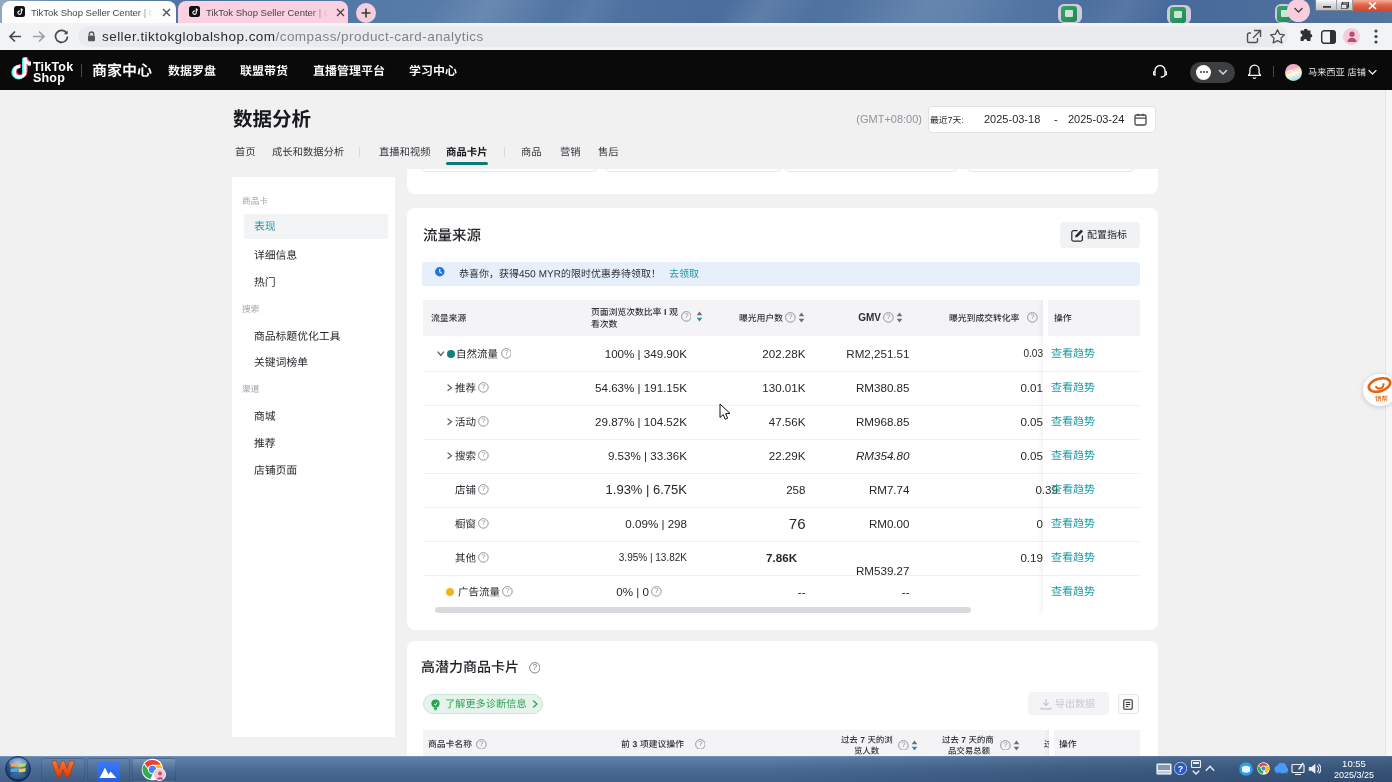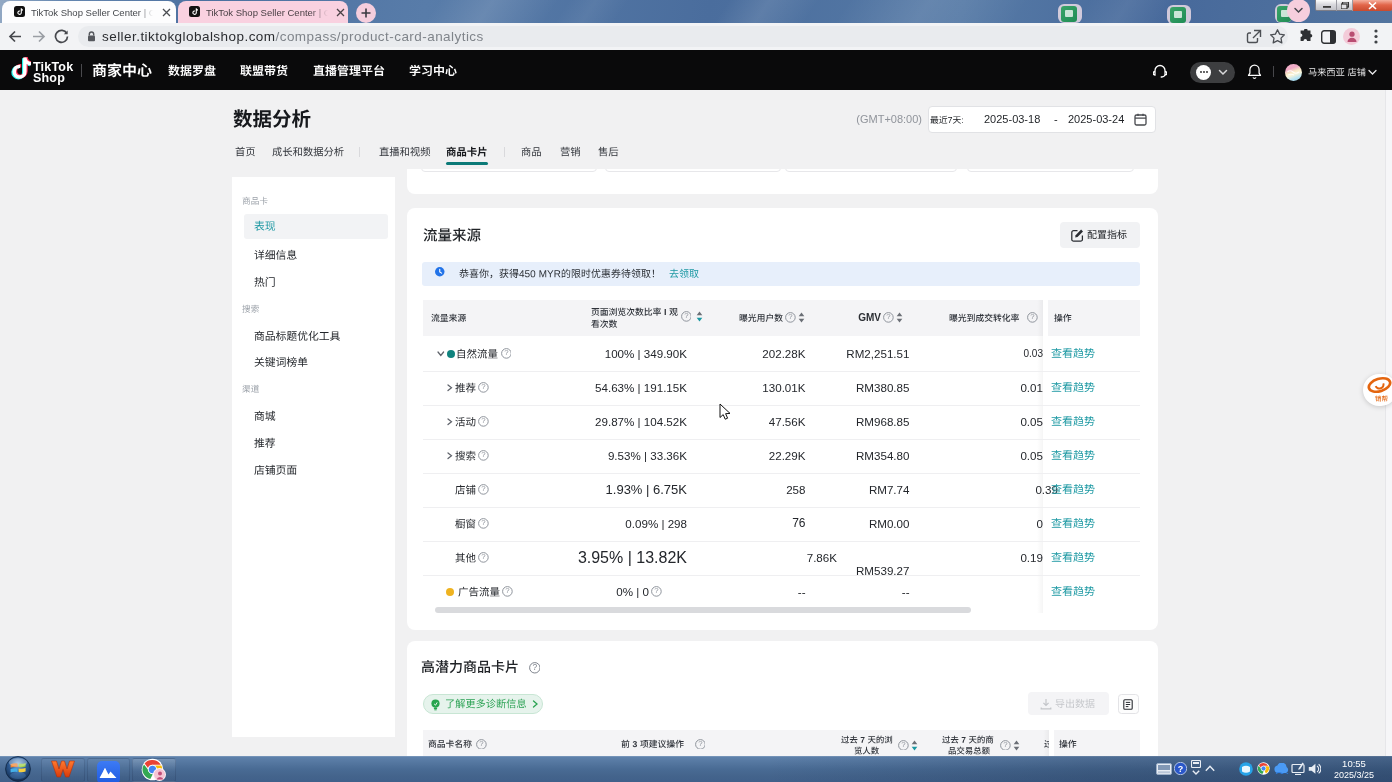--- a/index.html
+++ b/index.html
@@ -693,21 +693,21 @@
 <svg style="position:absolute;left:454.5px;top:449.62px;overflow:visible" width="23" height="14.7" fill="#24272c">
     <use href="#gsc400641c" transform="translate(0,9.66) scale(0.01050)"></use>
     <use href="#gsc4007d22" transform="translate(10.5,9.66) scale(0.01050)"></use>
   </svg>
 <svg style="position:absolute;left:478.1px;top:450.1px;" width="10.8" height="10.8" viewBox="0 0 10.8 10.8">
     <circle cx="5.4" cy="5.4" r="4.8" stroke="#8f949c" stroke-width="1" fill="none"></circle>
     <text x="5.4" y="7.29" text-anchor="middle" font-size="7.83" fill="#8f949c" font-family="Liberation Sans">?</text>
   </svg>
 <div style="position:absolute;top:448.54px;font-size:11.6px;color:#24272c;font-weight:400;line-height:13.92px;white-space:pre;right:705px;">9.53% | 33.36K</div>
 <div style="position:absolute;top:448.54px;font-size:11.6px;color:#24272c;font-weight:400;line-height:13.92px;white-space:pre;right:586.5px;">22.29K</div>
-<div style="position:absolute;top:448.54px;font-size:11.6px;color:#24272c;font-weight:400;line-height:13.92px;white-space:pre;right:482.5px;">RM354.80</div>
+<div style="position:absolute;top:448.54px;font-size:11.6px;color:#24272c;font-weight:400;line-height:13.92px;white-space:pre;right:482.5px;font-style:italic;">RM354.80</div>
 <div style="position:absolute;top:448.54px;font-size:11.6px;color:#24272c;font-weight:400;line-height:13.92px;white-space:pre;right:349px;">0.05</div>
 <svg style="position:absolute;left:1051px;top:449.34px;overflow:visible" width="46" height="15.4" fill="#1b98a2">
     <use href="#gsc40067e5" transform="translate(0,10.12) scale(0.01100)"></use>
     <use href="#gsc400770b" transform="translate(11,10.12) scale(0.01100)"></use>
     <use href="#gsc4008d8b" transform="translate(22,10.12) scale(0.01100)"></use>
     <use href="#gsc40052bf" transform="translate(33,10.12) scale(0.01100)"></use>
   </svg>
 <div style="position:absolute;left:423px;top:506.5px;width:717px;height:1px;background:#efeff1"></div>
 <svg style="position:absolute;left:454.5px;top:483.62px;overflow:visible" width="23" height="14.7" fill="#24272c">
     <use href="#gsc4005e97" transform="translate(0,9.66) scale(0.01050)"></use>
@@ -730,40 +730,40 @@
 <div style="position:absolute;left:423px;top:540.5px;width:717px;height:1px;background:#efeff1"></div>
 <svg style="position:absolute;left:454.5px;top:517.62px;overflow:visible" width="23" height="14.7" fill="#24272c">
     <use href="#gsc4006a71" transform="translate(0,9.66) scale(0.01050)"></use>
     <use href="#gsc4007a97" transform="translate(10.5,9.66) scale(0.01050)"></use>
   </svg>
 <svg style="position:absolute;left:478.1px;top:518.1px;" width="10.8" height="10.8" viewBox="0 0 10.8 10.8">
     <circle cx="5.4" cy="5.4" r="4.8" stroke="#8f949c" stroke-width="1" fill="none"></circle>
     <text x="5.4" y="7.29" text-anchor="middle" font-size="7.83" fill="#8f949c" font-family="Liberation Sans">?</text>
   </svg>
 <div style="position:absolute;top:516.54px;font-size:11.6px;color:#24272c;font-weight:400;line-height:13.92px;white-space:pre;right:705px;">0.09% | 298</div>
-<div style="position:absolute;top:516.54px;font-size:12px;color:#24272c;font-weight:400;line-height:13.92px;white-space:pre;right:586.5px;">76</div>
+<div style="position:absolute;top:516.54px;font-size:15px;color:#24272c;font-weight:400;line-height:13.92px;white-space:pre;right:586.5px;">76</div>
 <div style="position:absolute;top:516.54px;font-size:11.6px;color:#24272c;font-weight:400;line-height:13.92px;white-space:pre;right:482.5px;">RM0.00</div>
 <div style="position:absolute;top:516.54px;font-size:11.6px;color:#24272c;font-weight:400;line-height:13.92px;white-space:pre;right:349px;">0</div>
 <svg style="position:absolute;left:1051px;top:517.34px;overflow:visible" width="46" height="15.4" fill="#1b98a2">
     <use href="#gsc40067e5" transform="translate(0,10.12) scale(0.01100)"></use>
     <use href="#gsc400770b" transform="translate(11,10.12) scale(0.01100)"></use>
     <use href="#gsc4008d8b" transform="translate(22,10.12) scale(0.01100)"></use>
     <use href="#gsc40052bf" transform="translate(33,10.12) scale(0.01100)"></use>
   </svg>
 <div style="position:absolute;left:423px;top:574.5px;width:717px;height:1px;background:#efeff1"></div>
 <svg style="position:absolute;left:454.5px;top:551.62px;overflow:visible" width="23" height="14.7" fill="#24272c">
     <use href="#gsc4005176" transform="translate(0,9.66) scale(0.01050)"></use>
     <use href="#gsc4004ed6" transform="translate(10.5,9.66) scale(0.01050)"></use>
   </svg>
 <svg style="position:absolute;left:478.1px;top:552.1px;" width="10.8" height="10.8" viewBox="0 0 10.8 10.8">
     <circle cx="5.4" cy="5.4" r="4.8" stroke="#8f949c" stroke-width="1" fill="none"></circle>
     <text x="5.4" y="7.29" text-anchor="middle" font-size="7.83" fill="#8f949c" font-family="Liberation Sans">?</text>
   </svg>
-<div style="position:absolute;top:550.54px;font-size:16px;color:#24272c;font-weight:400;line-height:13.92px;white-space:pre;right:705px;text-align:center;">3.95% | 13.82K</div>
-<div style="position:absolute;top:550.54px;font-size:11.6px;color:#24272c;font-weight:400;line-height:13.92px;white-space:pre;right:555px;margin-left:36px;">7.86K</div>
+<div style="position:absolute;top:550.54px;font-size:10px;color:#24272c;font-weight:400;line-height:13.92px;white-space:pre;right:705px;text-align:center;">3.95% | 13.82K</div>
+<div style="position:absolute;top:550.54px;font-size:11.6px;color:#24272c;font-weight:700;line-height:13.92px;white-space:pre;right:595px;margin-left:36px;">7.86K</div>
 <div style="position:absolute;top:550.54px;font-size:11.6px;color:#24272c;font-weight:400;line-height:13.92px;white-space:pre;right:482.5px;margin-top:13px;">RM539.27</div>
 <div style="position:absolute;top:550.54px;font-size:11.6px;color:#24272c;font-weight:400;line-height:13.92px;white-space:pre;right:349px;">0.19</div>
 <svg style="position:absolute;left:1051px;top:551.34px;overflow:visible" width="46" height="15.4" fill="#1b98a2">
     <use href="#gsc40067e5" transform="translate(0,10.12) scale(0.01100)"></use>
     <use href="#gsc400770b" transform="translate(11,10.12) scale(0.01100)"></use>
     <use href="#gsc4008d8b" transform="translate(22,10.12) scale(0.01100)"></use>
     <use href="#gsc40052bf" transform="translate(33,10.12) scale(0.01100)"></use>
   </svg>
 <div style="position:absolute;left:446px;top:587.5px;width:8px;height:8px;border-radius:50%;background:#efb320"></div>
 <svg style="position:absolute;left:457.5px;top:585.62px;overflow:visible" width="44" height="14.7" fill="#24272c">

